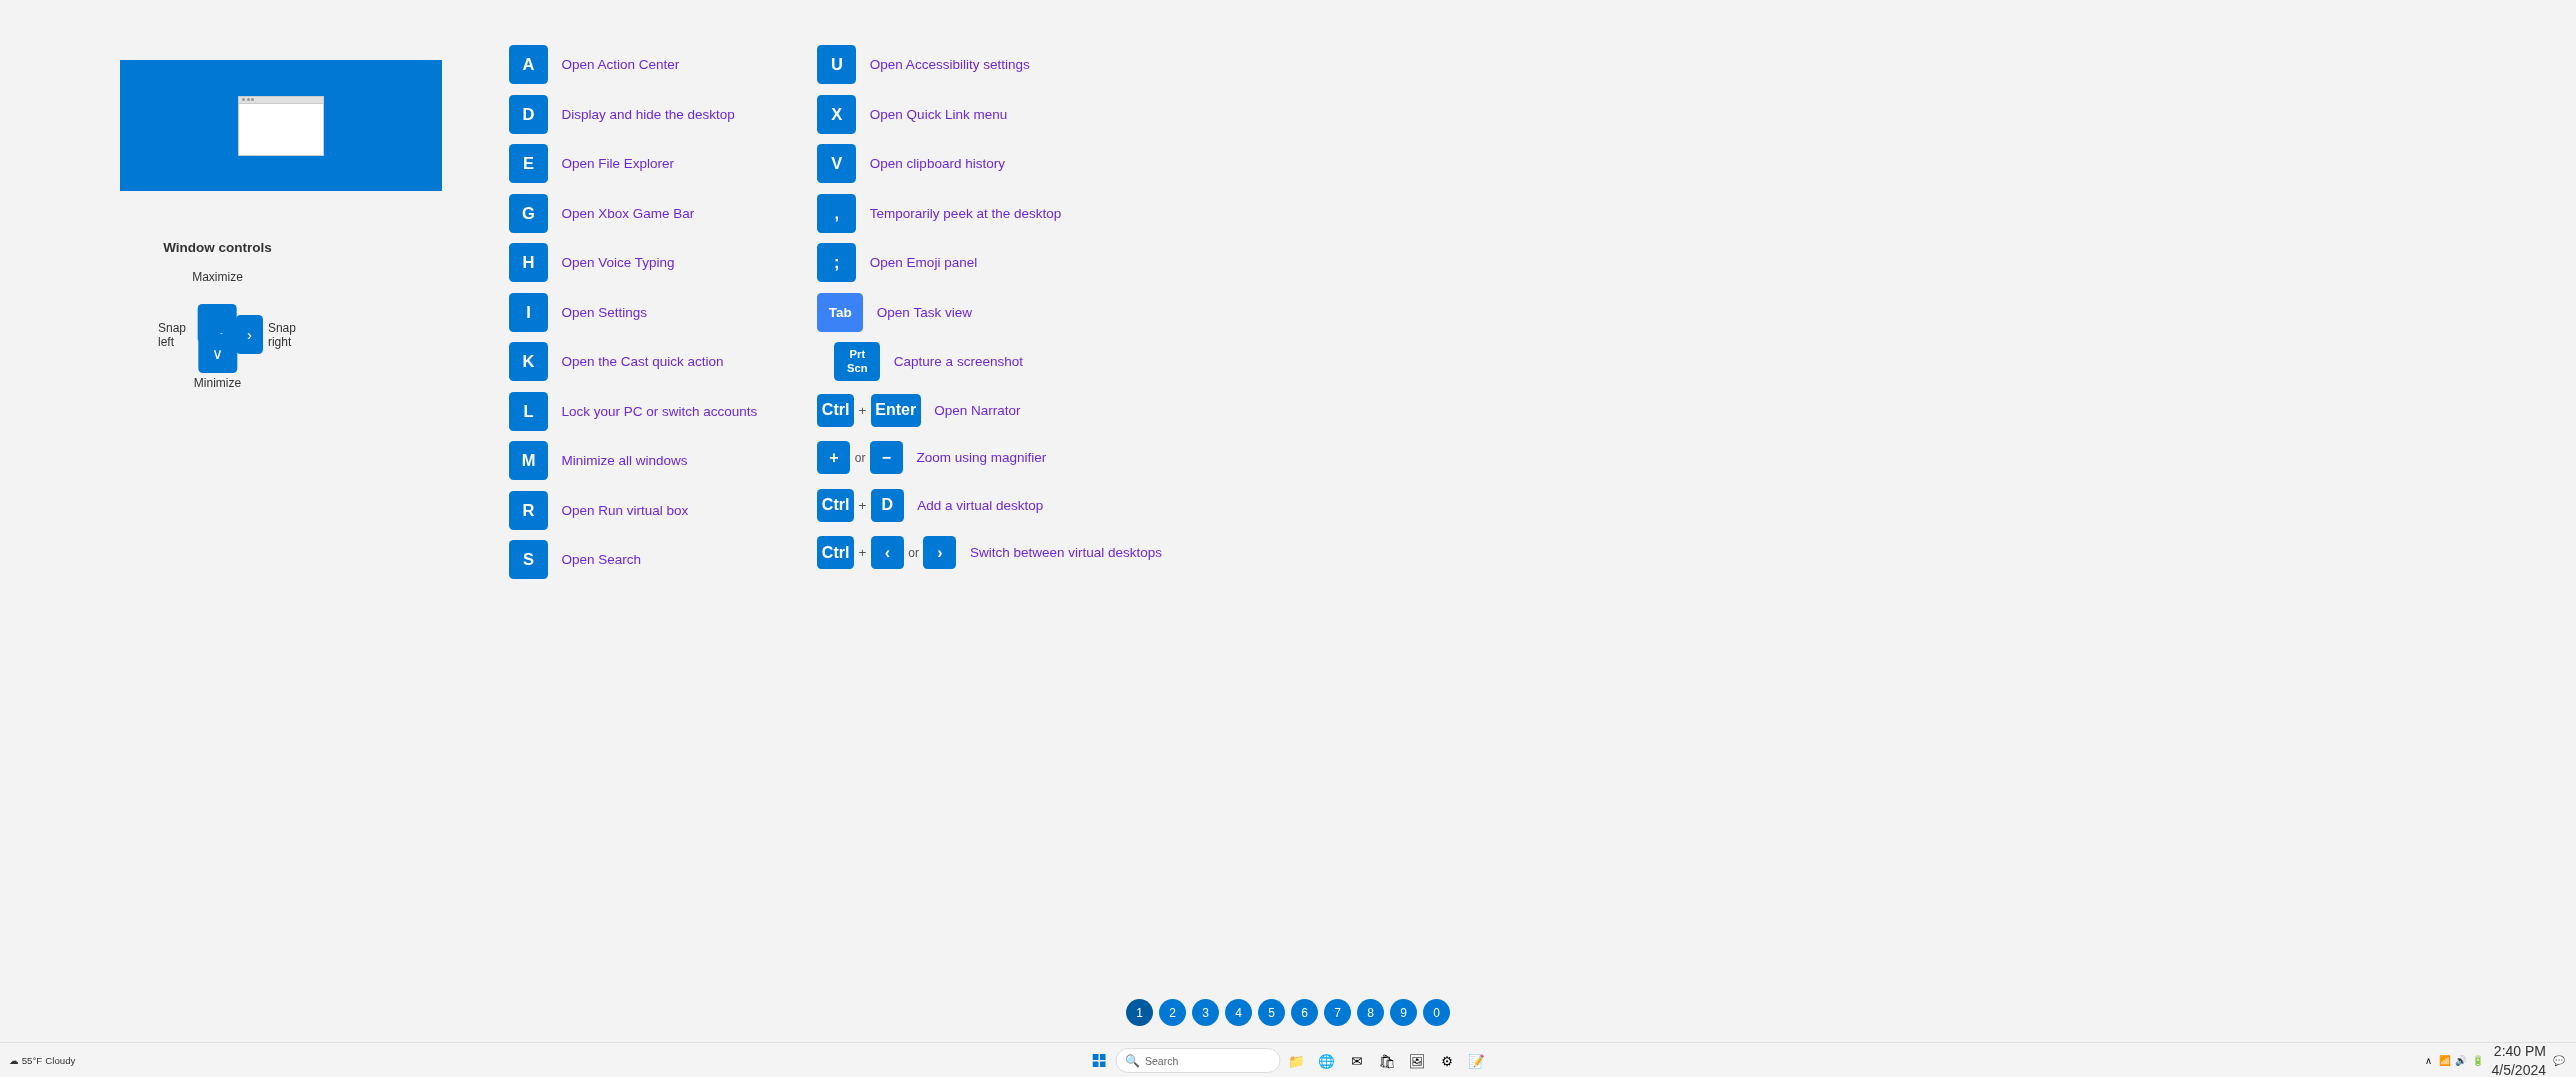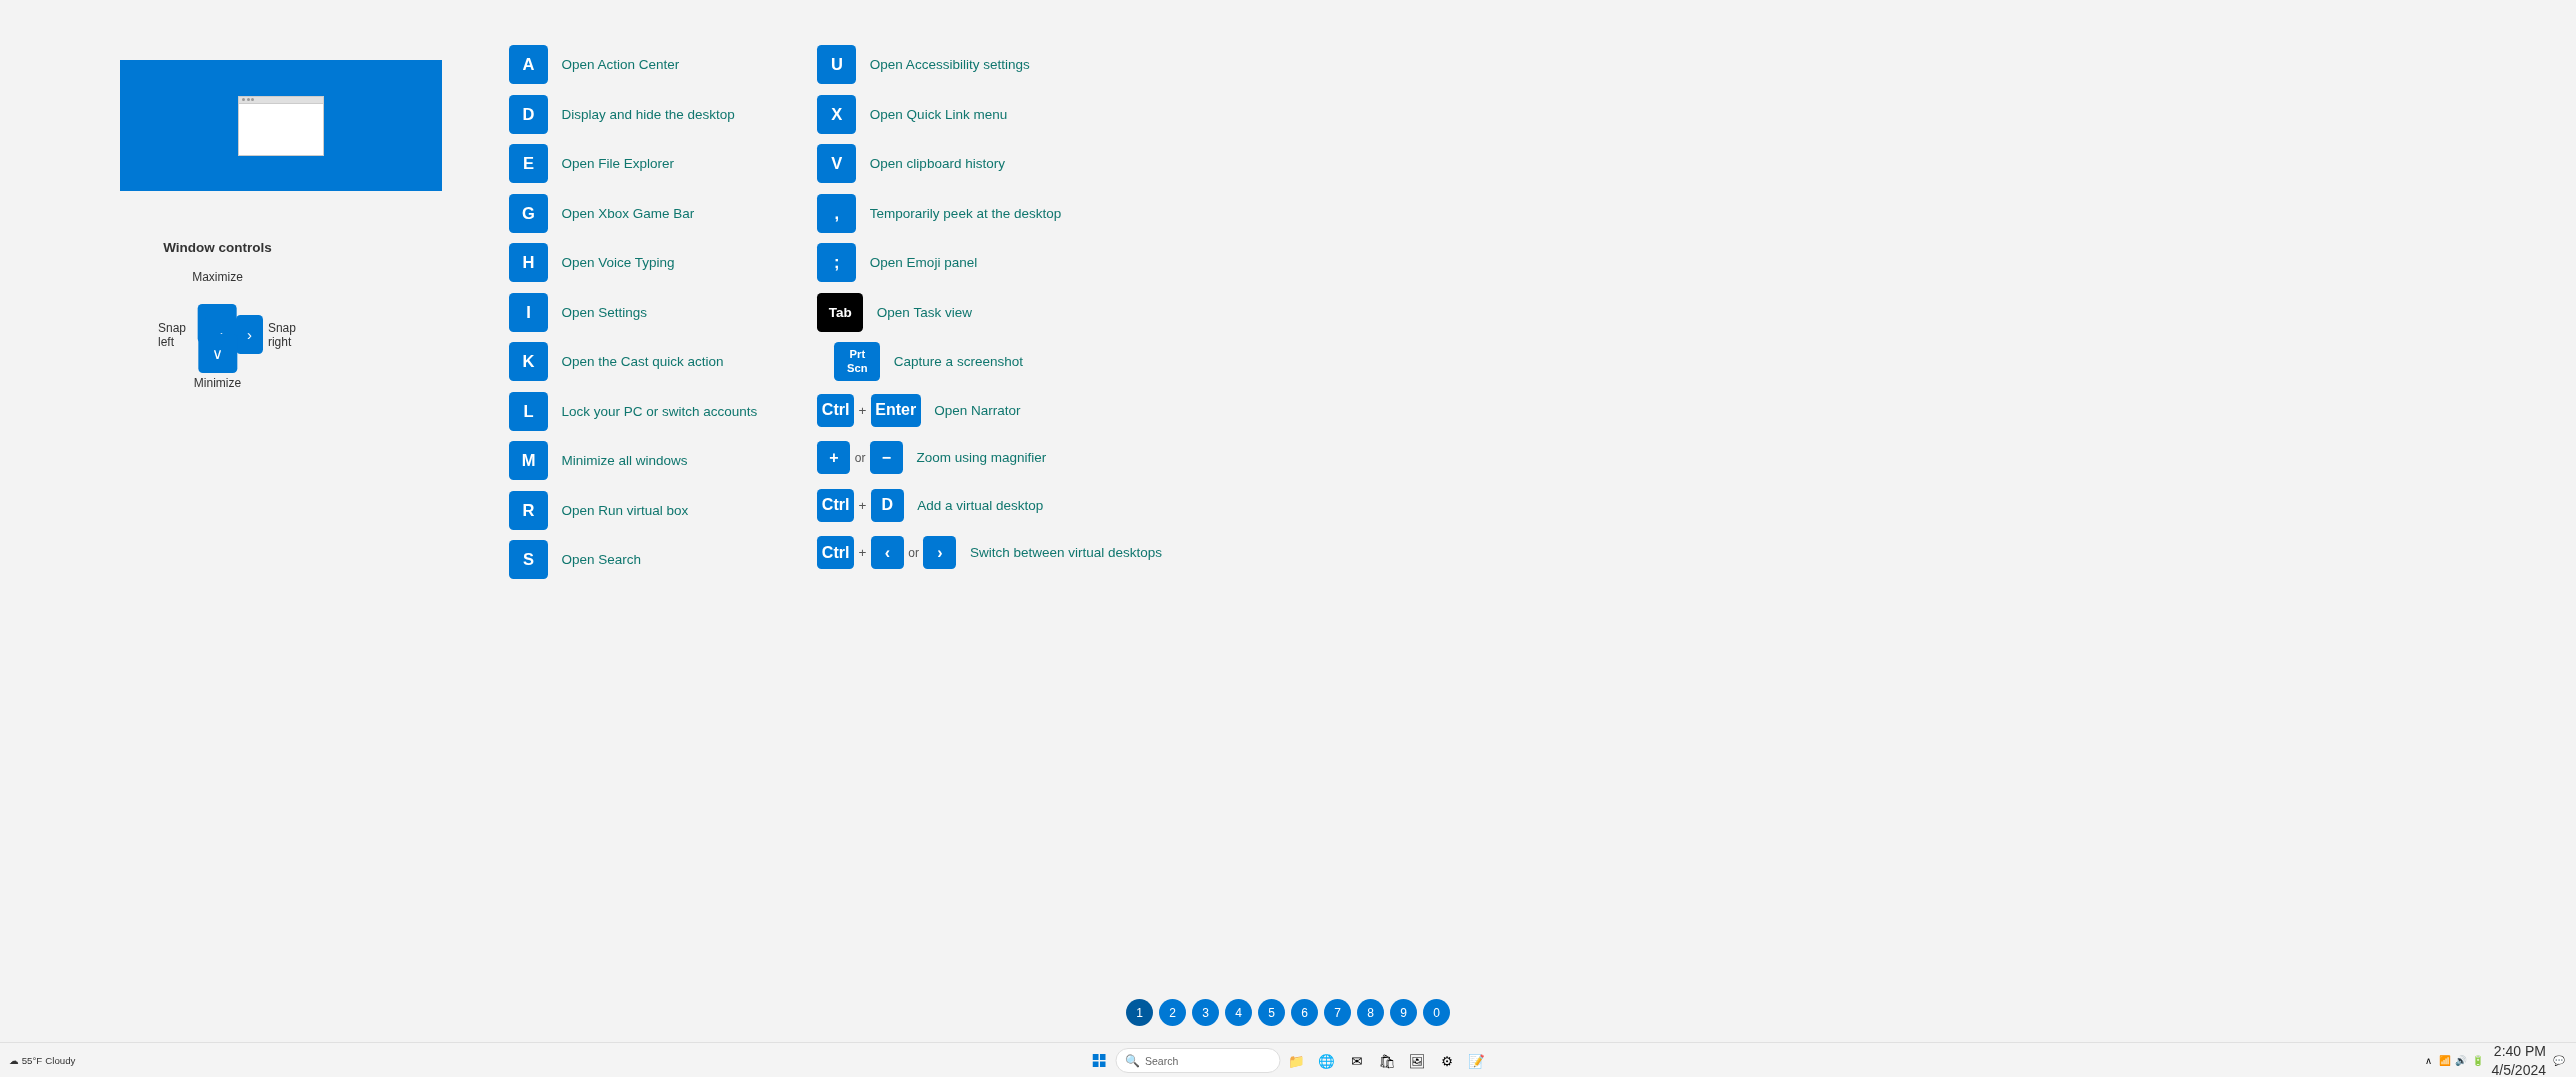--- a/index.html
+++ b/index.html
@@ -174,35 +174,35 @@
       font-weight: 600;
       padding: 0 4.5px;
       flex-shrink: 0;
       line-height: 1.2;
       margin-left: 17px;
     }
 
     .key-badge-tab {
       min-width: 46px;
       height: 39px;
-      background: #000000;
+      background: #3b82f6;
       border-radius: 4.5px;
       display: flex;
       align-items: center;
       justify-content: center;
       color: white;
       font-size: 13.5px;
       font-weight: 600;
       padding: 0 6px;
       flex-shrink: 0;
     }
 
     .shortcut-label {
       font-size: 13.5px;
-      color: #0f766e;
+      color: #6d28d9;
     }
 
     .combo-keys {
       display: flex;
       align-items: center;
       gap: 4.5px;
     }
 
     .plus-sign {
       font-size: 13.5px;

